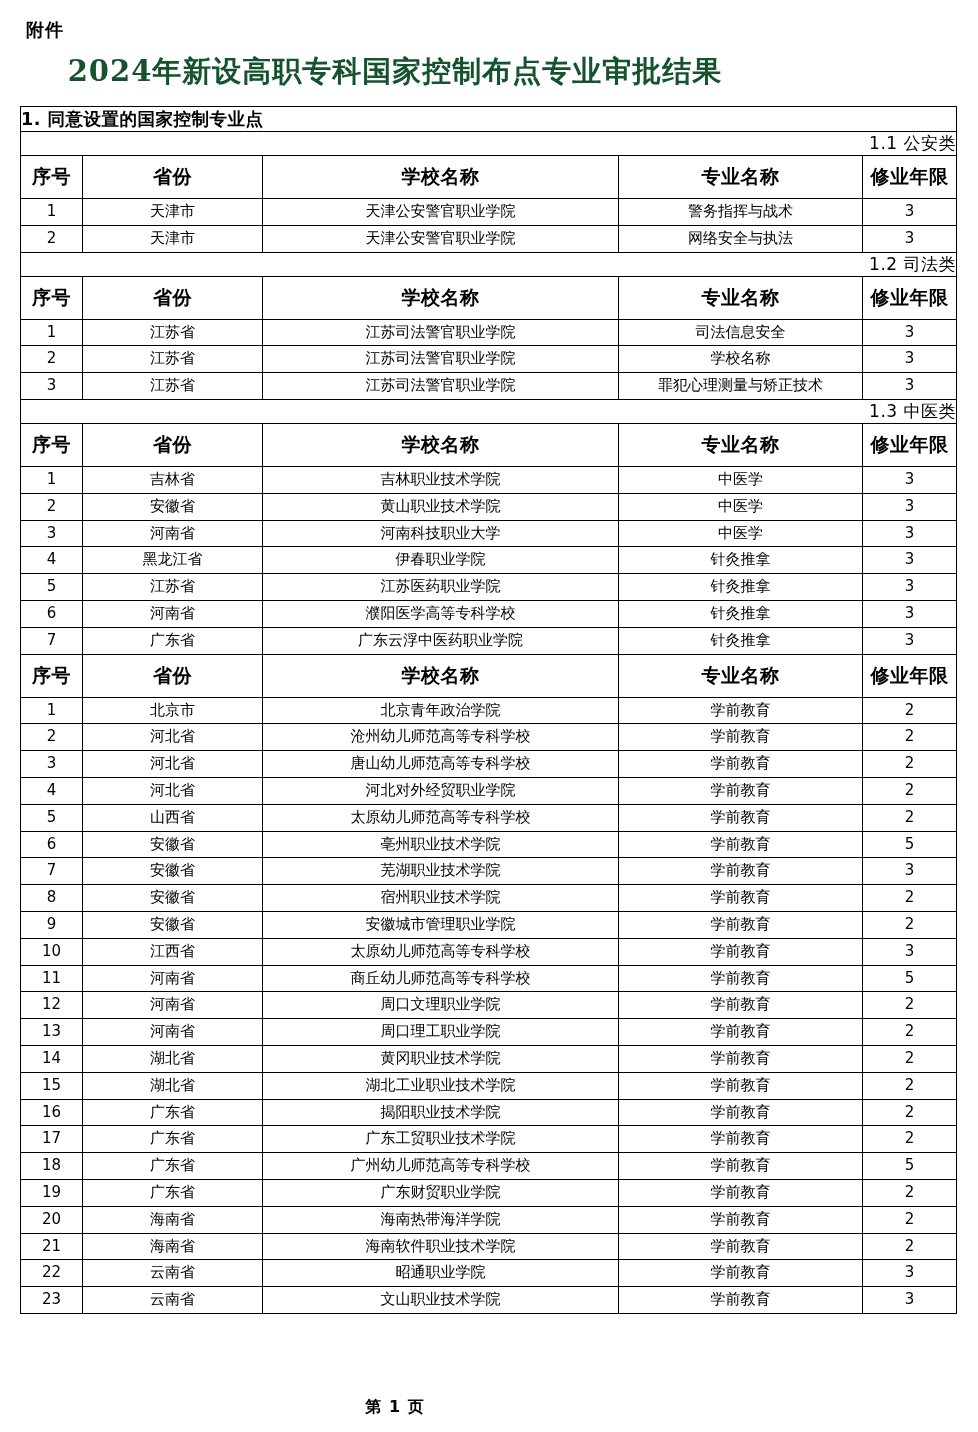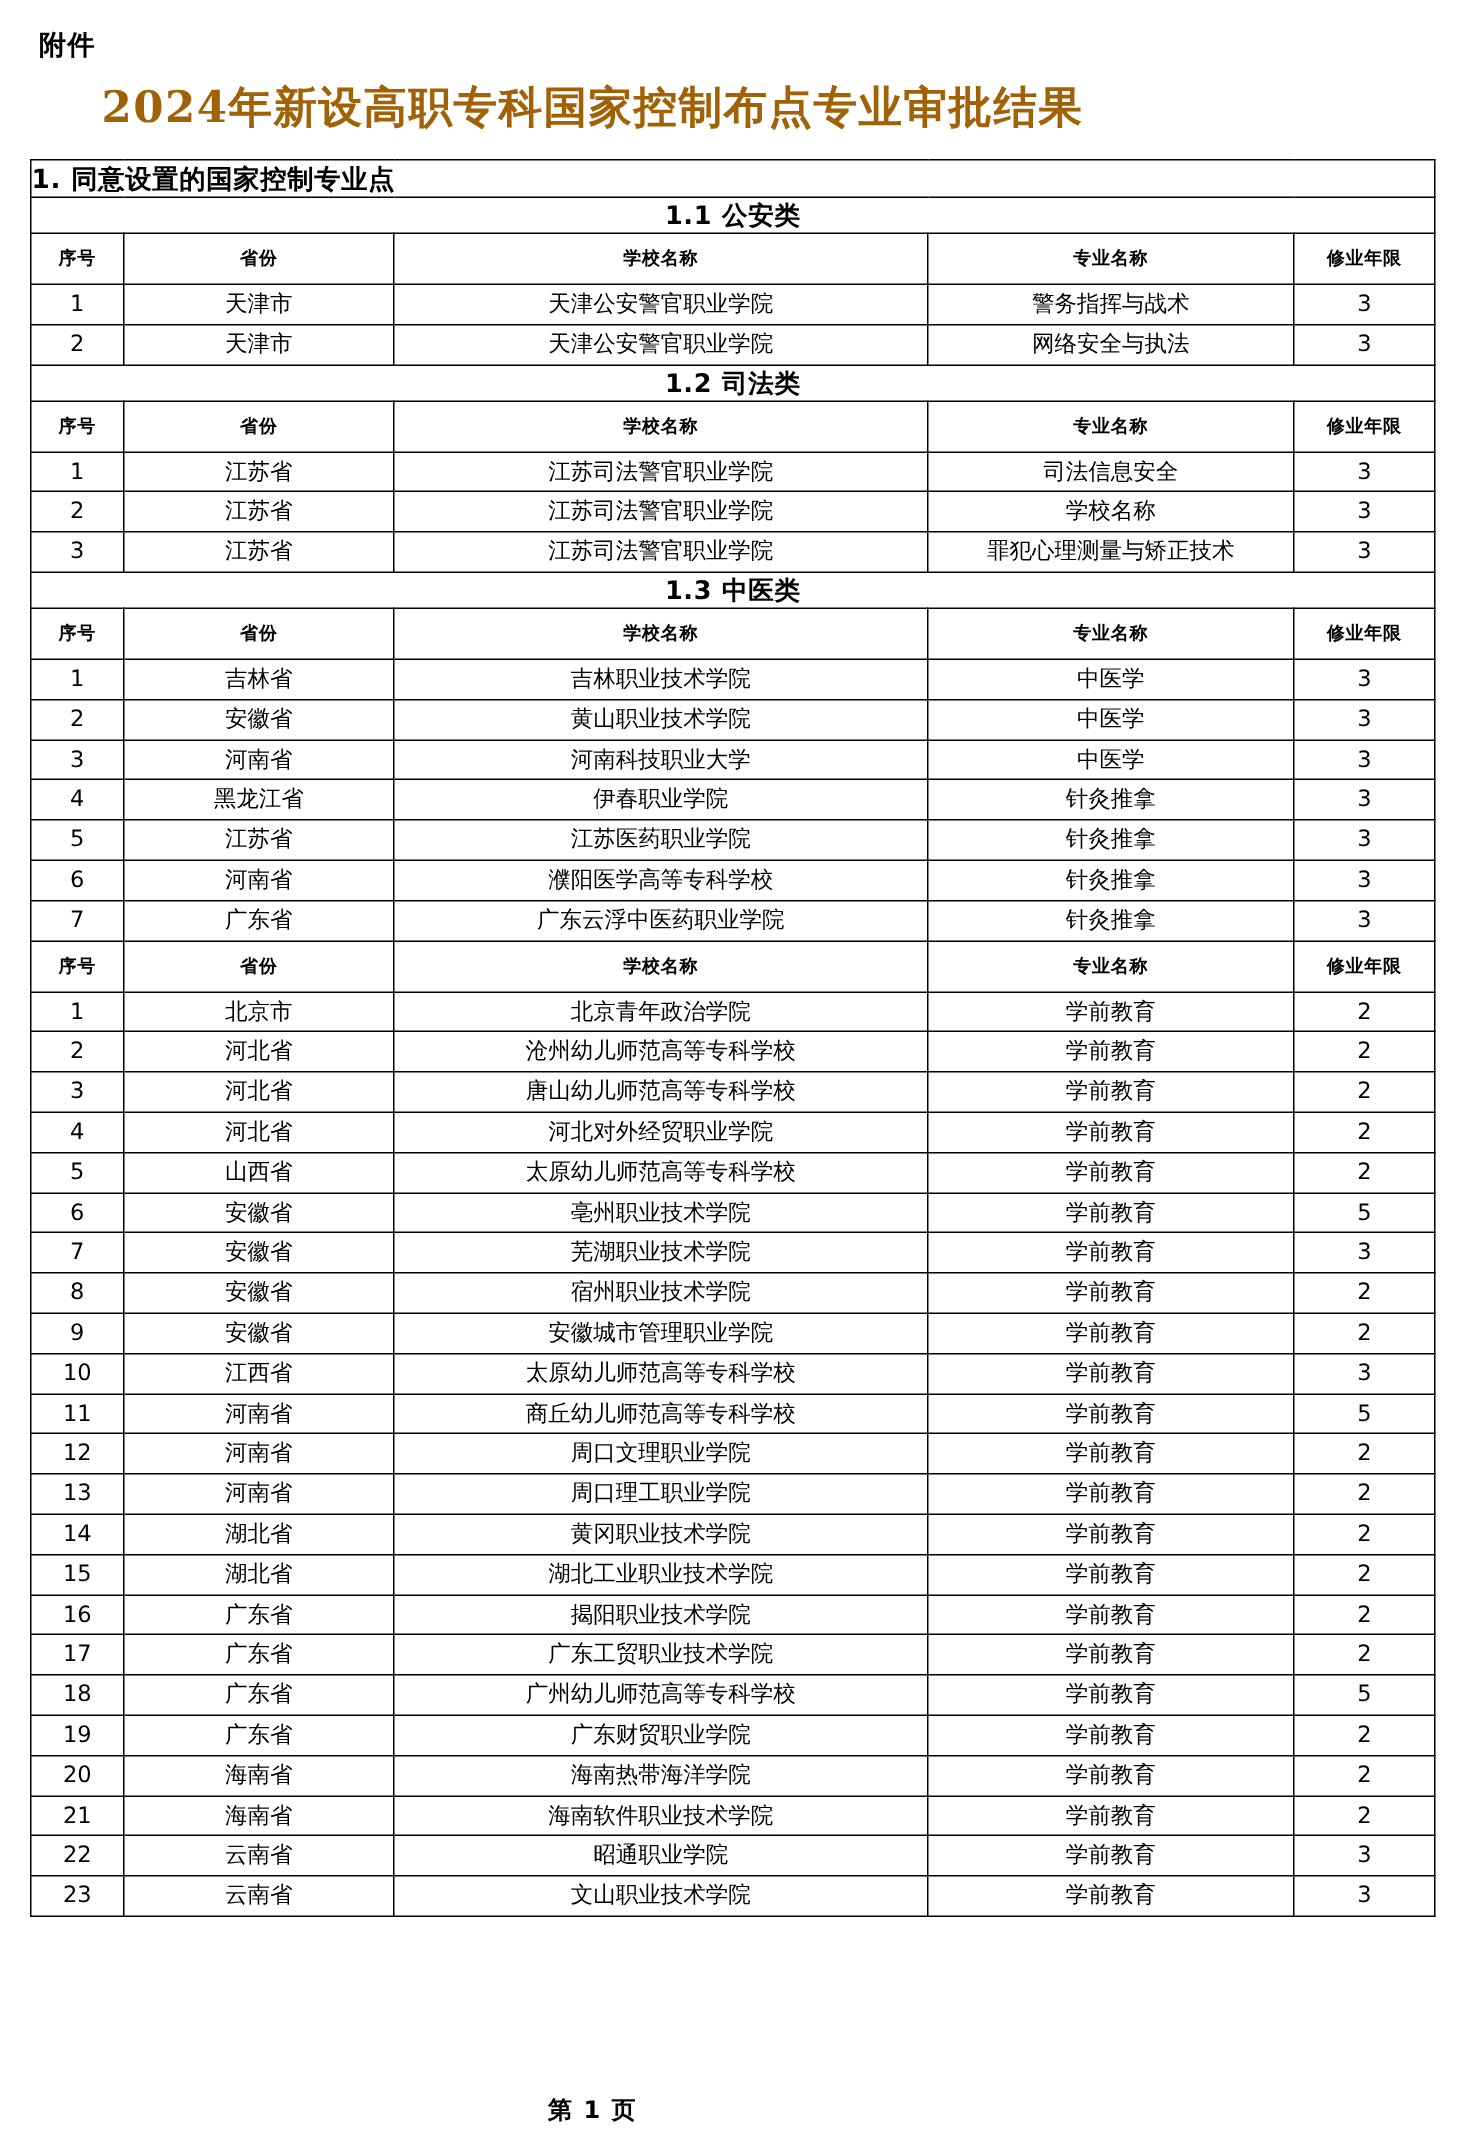--- a/index.html
+++ b/index.html
@@ -29,21 +29,21 @@
     letter-spacing: 1px;
     margin: 4px 0 0 6px;
   }
   .doc-title {
     text-align: center;
     font-family: "DejaVu Serif", "Liberation Serif", serif;
     font-weight: bold;
     font-size: 29px;
     letter-spacing: 1px;
     margin: 10px 0 14px 0;
-    color: #a16207;
+    color: #14532d;
   }
   table.maintable {
     border-collapse: collapse;
     width: 936px;
     margin: 0 auto;
     table-layout: fixed;
   }
   table.maintable td, table.maintable th {
     border: 1px solid #000;
     padding: 0;
@@ -52,34 +52,34 @@
     font-family: "DejaVu Sans", "Liberation Sans", sans-serif;
     font-weight: bold;
     font-size: 17.5px;
     padding: 9px 0 9px 12px;
     text-align: left;
     letter-spacing: 0.5px;
     margin-top: 44px;
   }
   .sub-head {
     font-family: "DejaVu Sans", "Liberation Sans", sans-serif;
-    font-weight: bold;
+    font-weight: normal;
     font-size: 17px;
     padding: 8px 0 8px 12px;
-    text-align: center;
+    text-align: right;
     letter-spacing: 0.5px;
   }
   .sub-head-tall {
     padding-top: 12px;
     padding-bottom: 12px;
   }
   tr.colhdr td {
     font-family: "DejaVu Sans", "Liberation Sans", sans-serif;
     font-weight: bold;
-    font-size: 12px;
+    font-size: 19px;
     text-align: center;
     padding: 8px 0 8px 0;
     letter-spacing: 0.5px;
   }
   tr.datarow td {
     font-family: "DejaVu Sans", "Liberation Sans", sans-serif;
     font-size: 15px;
     text-align: center;
     padding: 3px 0 3px 0;
     line-height: 1.32;

